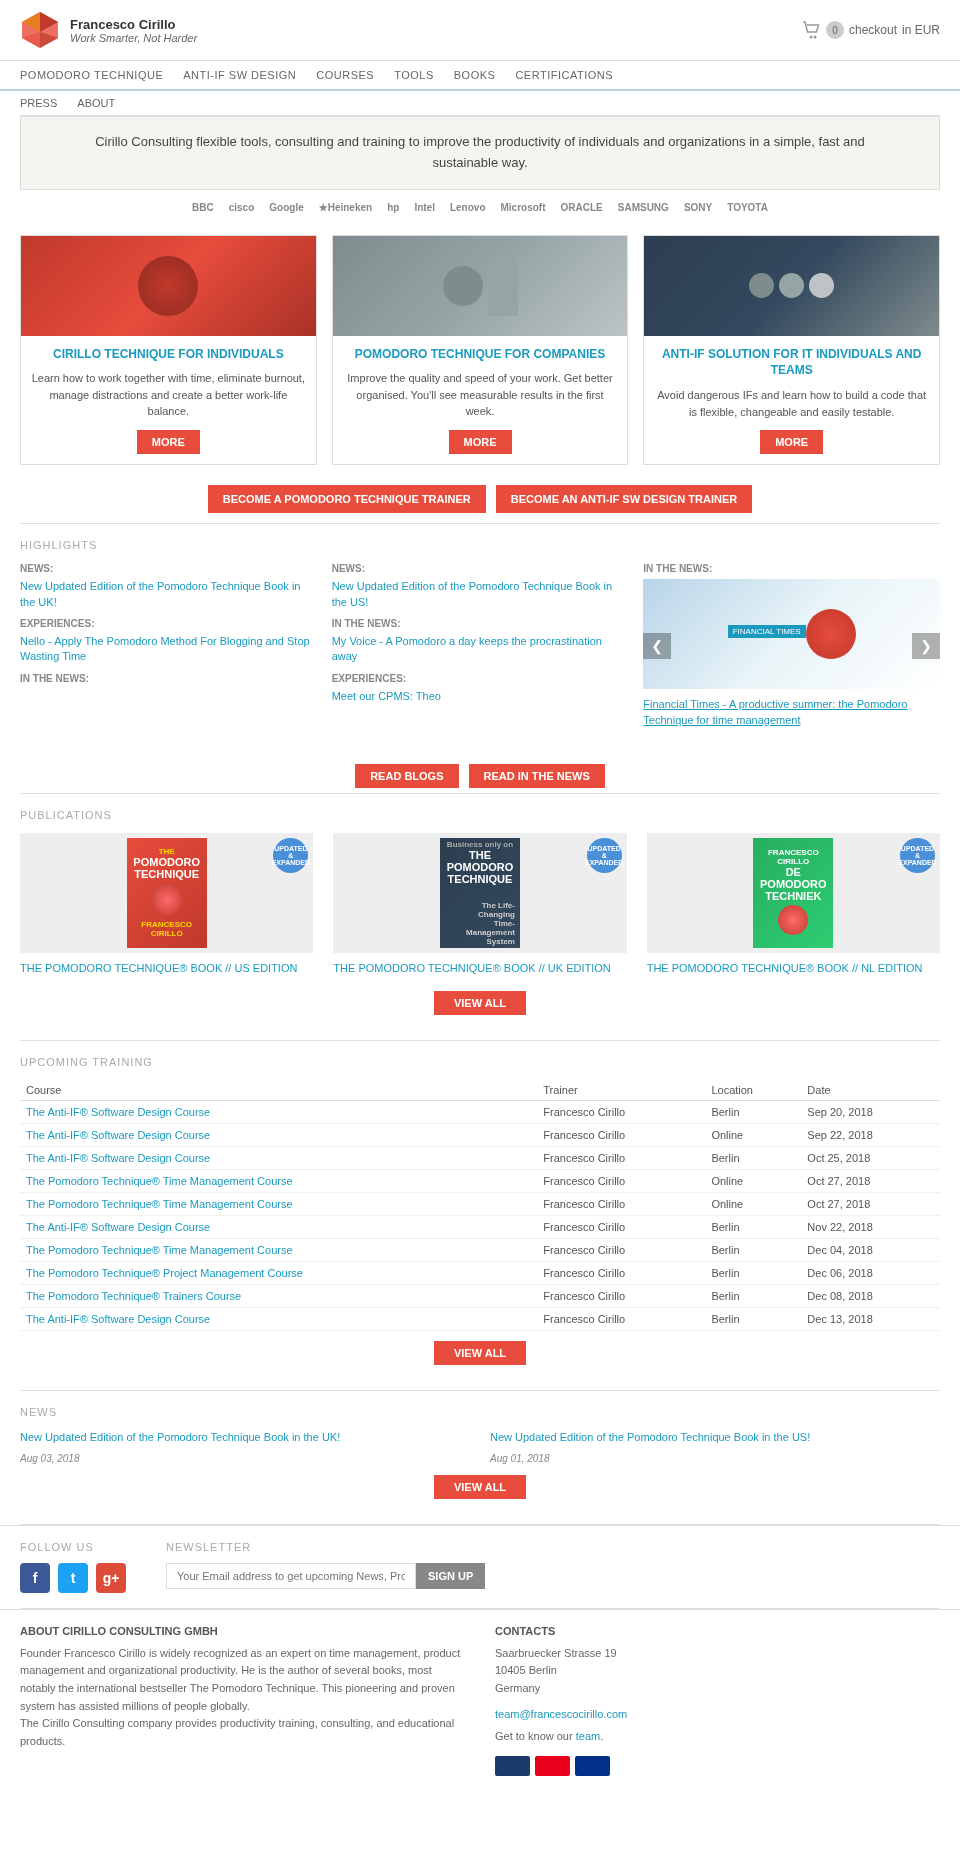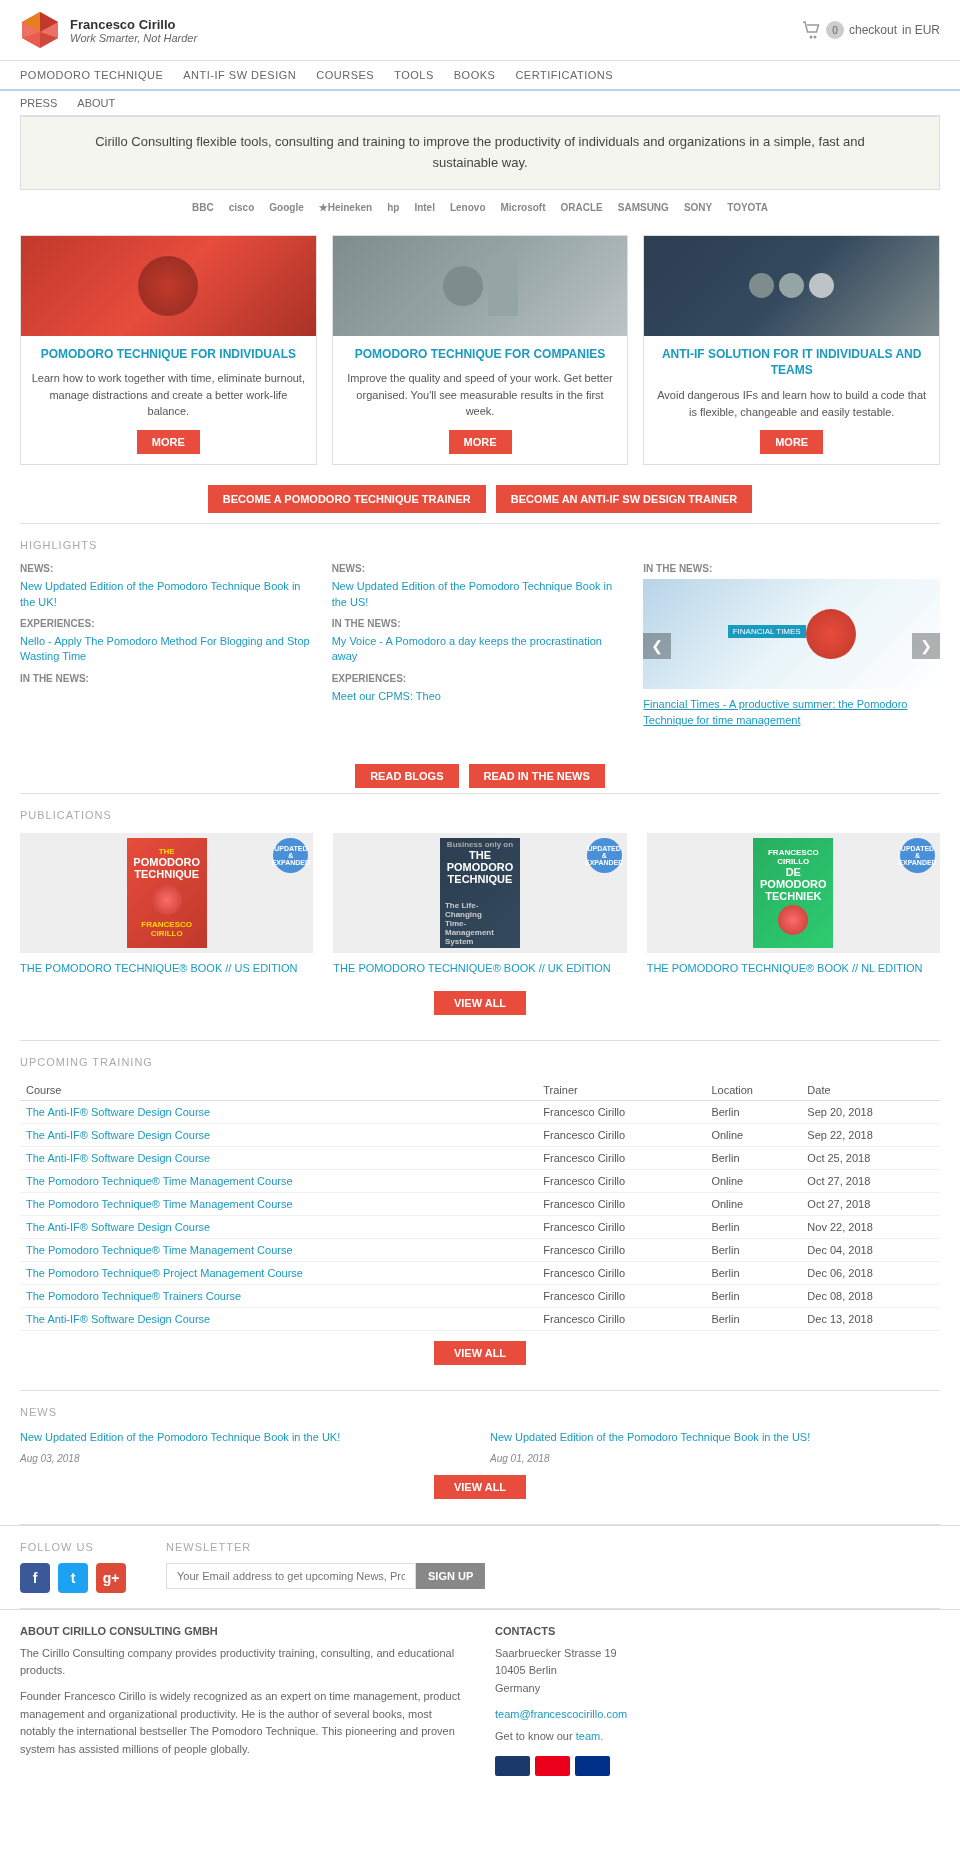--- a/index.html
+++ b/index.html
@@ -181,21 +181,21 @@
   <span class="logo-item">SONY</span>
   <span class="logo-item">TOYOTA</span>
 </div>
 
 <div class="cards-section">
   <div class="card">
     <div class="card-img-placeholder card-img-red" style="height:100px; display:flex; align-items:center; justify-content:center;">
       <div style="width:60px;height:60px;background:radial-gradient(circle,#c0392b,#922b21);border-radius:50%;"></div>
     </div>
     <div class="card-body">
-      <div class="card-title">POMODORO TECHNIQUE FOR INDIVIDUALS</div>
+      <div class="card-title">CIRILLO TECHNIQUE FOR INDIVIDUALS</div>
       <div class="card-text">Learn how to work together with time, eliminate burnout, manage distractions and create a better work-life balance.</div>
       <a href="#" class="btn-more">MORE</a>
     </div>
   </div>
   <div class="card">
     <div class="card-img-placeholder card-img-person" style="height:100px; display:flex; align-items:center; justify-content:center;">
       <div style="width:40px;height:40px;background:#7f8c8d;border-radius:50%; margin-right:5px;"></div>
       <div style="width:30px;height:60px;background:#95a5a6;border-radius:3px;"></div>
     </div>
     <div class="card-body">
@@ -283,21 +283,21 @@
         <div class="pub-badge" style="font-size:7px; padding:2px;">UPDATED &amp;<br>EXPANDED</div>
       </div>
       <div class="pub-title">THE POMODORO TECHNIQUE® BOOK // US EDITION</div>
     </div>
 
     <div class="pub-item">
       <div class="pub-img-wrap">
         <div class="pub-book-dk" style="width:80px; height:110px; display:flex; flex-direction:column; align-items:center; justify-content:center; font-size:9px; padding:5px;">
           <div style="font-size:8px; color:#aaa;">Business only on</div>
           <div style="font-size:11px; font-weight:bold; color:#fff; text-align:center;">THE<br>POMODORO<br>TECHNIQUE</div>
-          <div style="font-size:8px; color:#ccc; text-align:left;margin-top:16px;">The Life-Changing<br>Time-Management System</div>
+          <div style="font-size:8px; color:#ccc; text-align:right;margin-top:16px;">The Life-Changing<br>Time-Management System</div>
         </div>
         <div class="pub-badge" style="font-size:7px; padding:2px;">UPDATED &amp;<br>EXPANDED</div>
       </div>
       <div class="pub-title">THE POMODORO TECHNIQUE® BOOK // UK EDITION</div>
     </div>
 
     <div class="pub-item">
       <div class="pub-img-wrap">
         <div class="pub-book-nl" style="width:80px; height:110px; display:flex; flex-direction:column; align-items:center; justify-content:center; font-size:9px; padding:5px;">
           <div style="font-size:8px; color:#fff;">FRANCESCO CIRILLO</div>
@@ -432,22 +432,22 @@
       <button class="btn-signup">SIGN UP</button>
     </div>
   </div>
 </div>
 
 <hr class="divider">
 
 <div class="footer">
   <div class="footer-col">
     <div class="footer-title">ABOUT CIRILLO CONSULTING GMBH</div>
+    <p class="footer-text">Founder Francesco Cirillo is widely recognized as an expert on time management, product management and organizational productivity. He is the author of several books, most notably the international bestseller The Pomodoro Technique. This pioneering and proven system has assisted millions of people globally.</p>
     <p class="footer-text" style="margin-bottom:8px;">The Cirillo Consulting company provides productivity training, consulting, and educational products.</p>
-    <p class="footer-text">Founder Francesco Cirillo is widely recognized as an expert on time management, product management and organizational productivity. He is the author of several books, most notably the international bestseller The Pomodoro Technique. This pioneering and proven system has assisted millions of people globally.</p>
   </div>
   <div class="footer-col">
     <div class="footer-title">CONTACTS</div>
     <p class="footer-text">Saarbruecker Strasse 19</p>
     <p class="footer-text">10405 Berlin</p>
     <p class="footer-text" style="margin-bottom:8px;">Germany</p>
     <a href="mailto:team@francescocirillo.com" class="footer-text footer-link">team@francescocirillo.com</a>
     <p class="footer-text" style="margin-top:5px;">
       <span>Get to know our </span><a href="#" class="footer-link">team.</a>
     </p>

